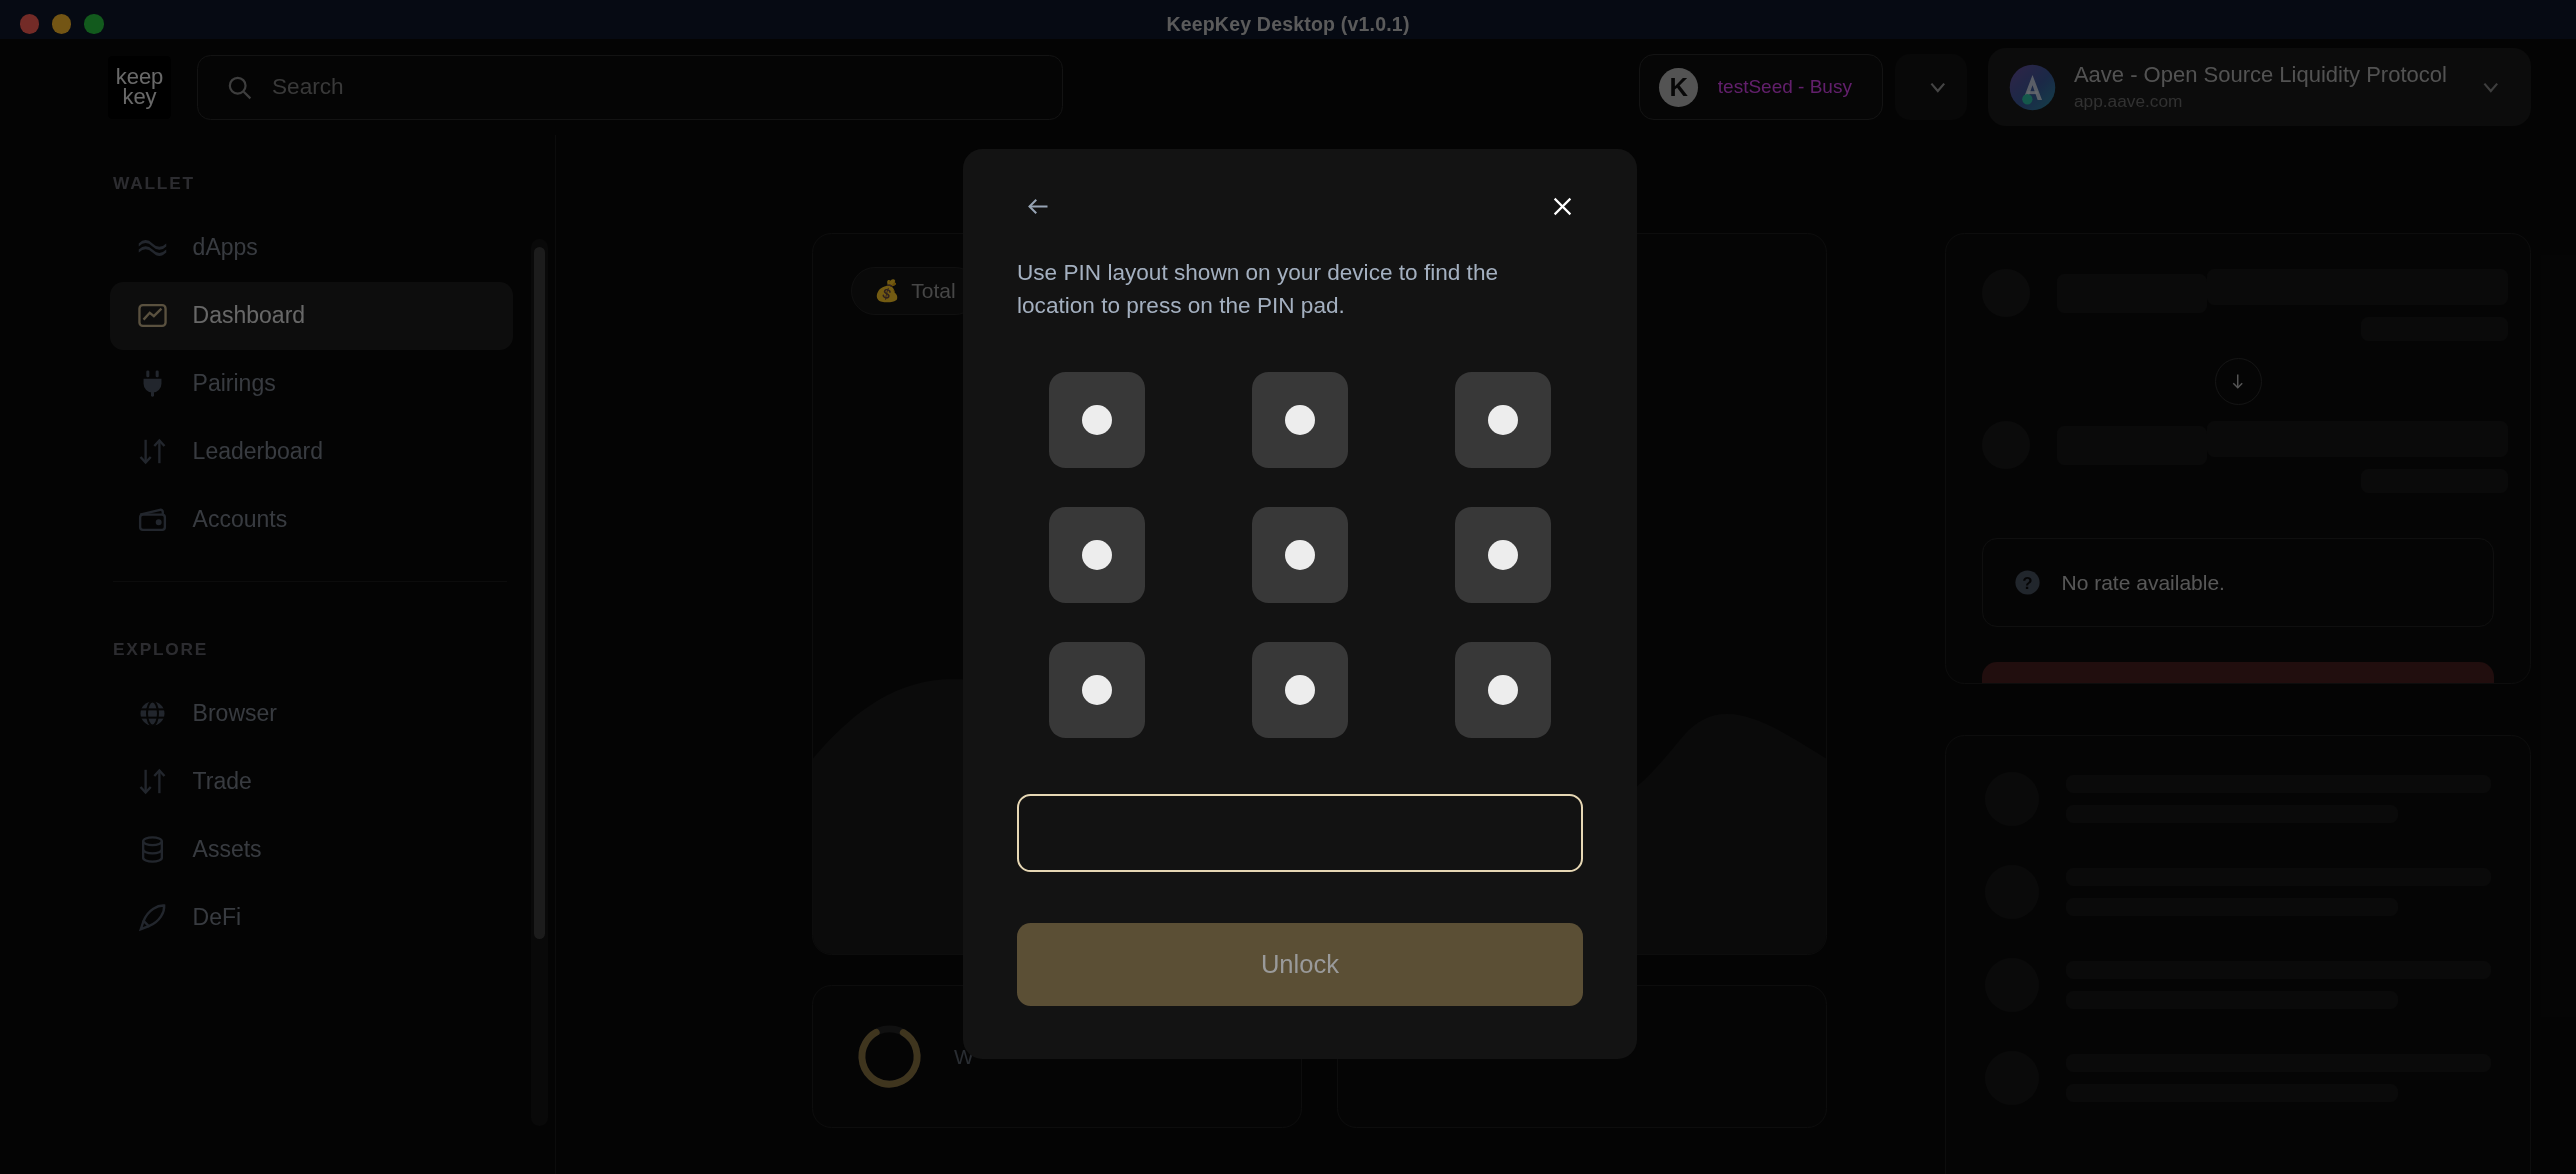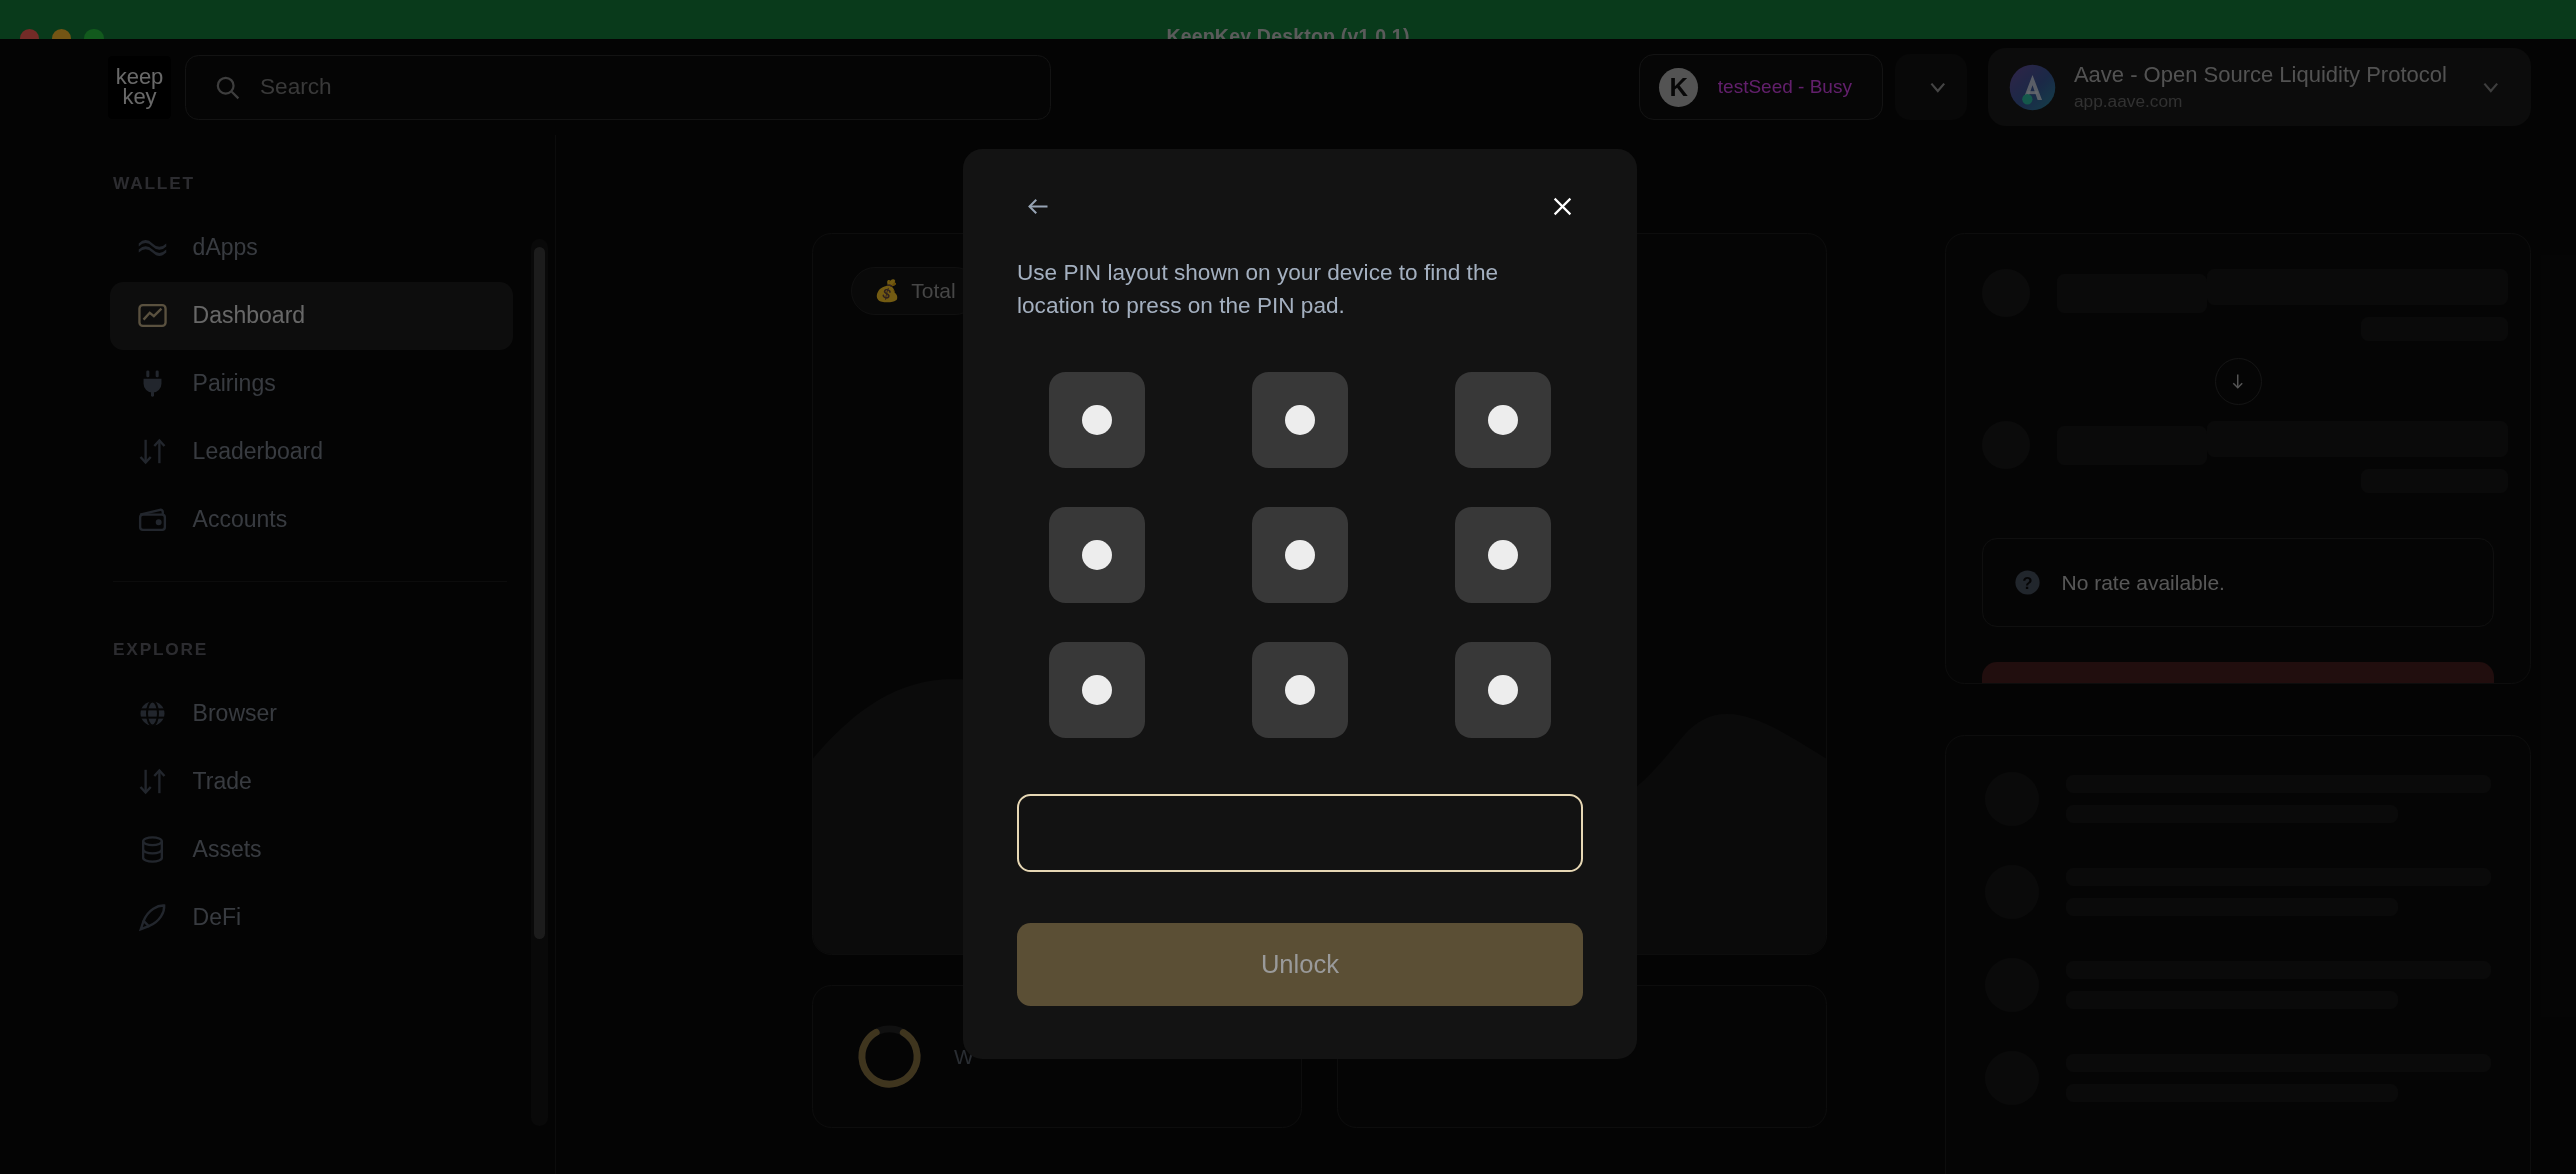--- a/index.html
+++ b/index.html
@@ -7,22 +7,22 @@
     width: 2576px; height: 1174px;
     background: #0a0a0a;
     font-family: "Liberation Sans", sans-serif;
     overflow: hidden;
   }
 
   
   .titlebar {
     position: absolute; top: 0; left: 0;
     width: 2576px; height: 48px;
-    background: #15803d;
-    display: flex; align-items: flex-end;
+    background: #0f172a;
+    display: flex; align-items: center;
   }
   .traffic { display: flex; gap: 12.8px; margin-left: 19.5px; }
   .tl { width: 19.5px; height: 19.5px; border-radius: 50%; }
   .tl-red { background: #ff5f57; }
   .tl-yellow { background: #febc2e; }
   .tl-green { background: #28c840; }
   .title-text {
     position: absolute; left: 0; width: 100%;
     text-align: center;
     font-size: 19.5px; font-weight: bold; color: #c9c9c9;
@@ -44,21 +44,21 @@
   }
   .logo {
     width: 63px; height: 63px; margin-left: 108px;
     background: #000; border-radius: 4.5px;
     display: flex; flex-direction: column;
     align-items: center; justify-content: center;
     font-size: 22px; line-height: 0.92; color: #e8e8e8;
     font-family: "Liberation Sans", sans-serif;
   }
   .searchbar {
-    margin-left: 14px;
+    margin-left: 26px;
     width: 866px; height: 65px;
     border: 1.5px solid #2a2a2a; border-radius: 13.5px;
     background: #0d0d0d;
     display: flex; align-items: center; padding: 0 27px;
     gap: 18px;
   }
   .search-ico { width: 29px; height: 29px; flex: 0 0 auto; }
   .search-ph { font-size: 22.6px; color: #7e7e7e; }
 
   .header-right {

